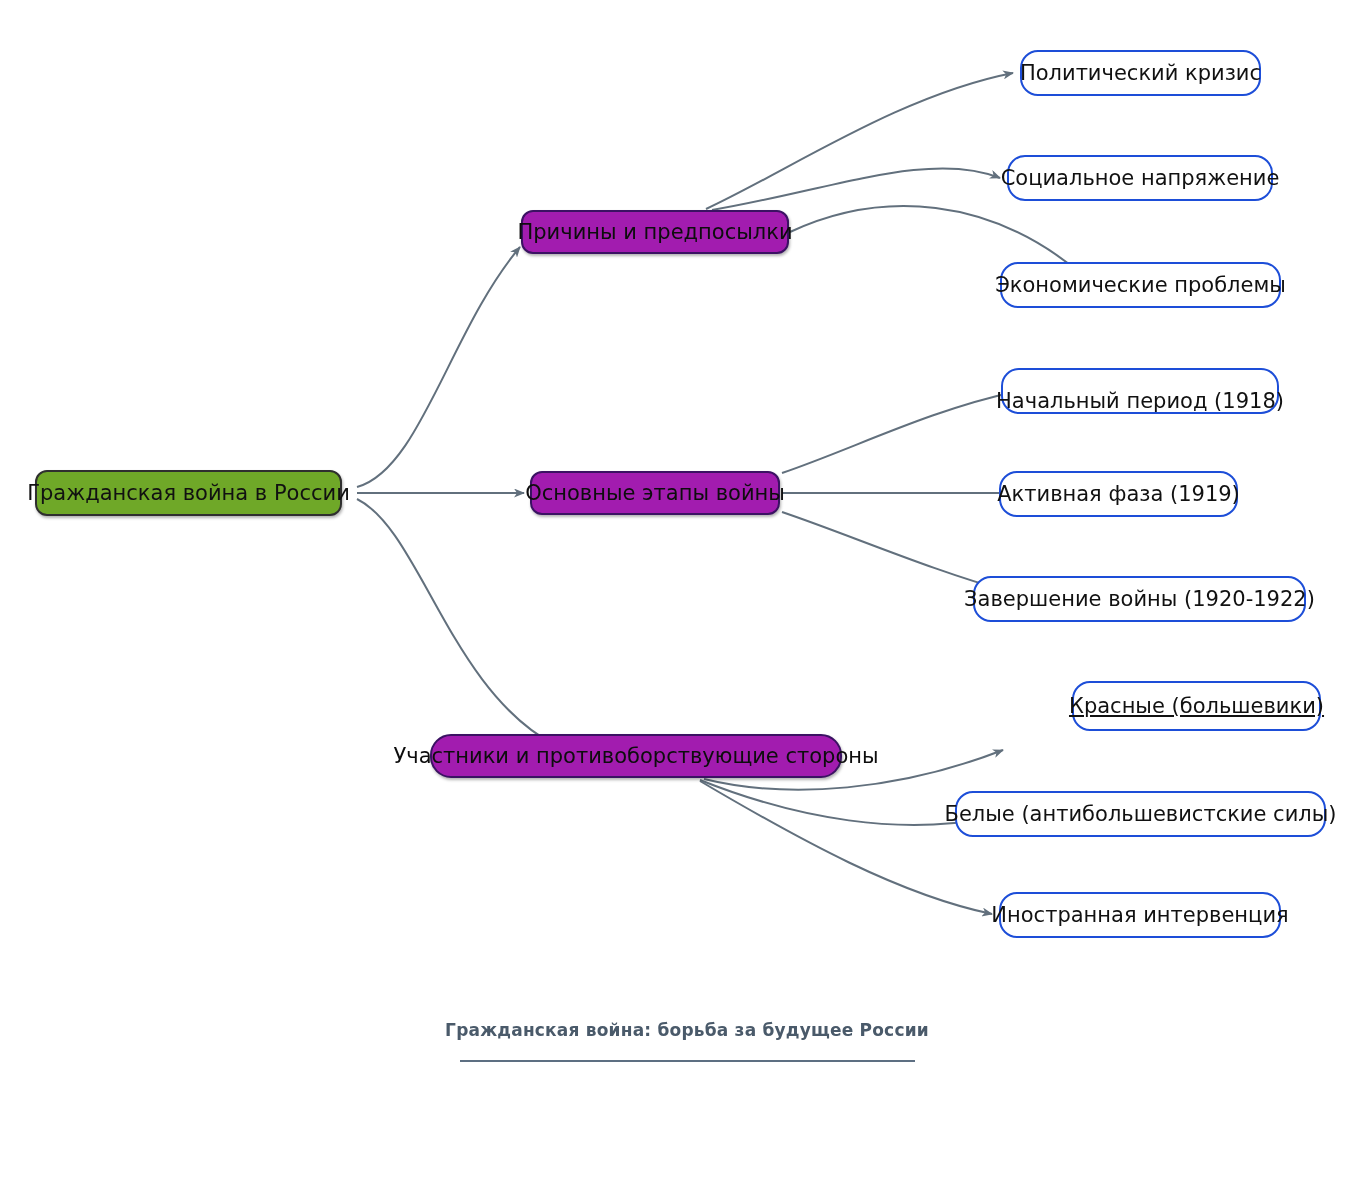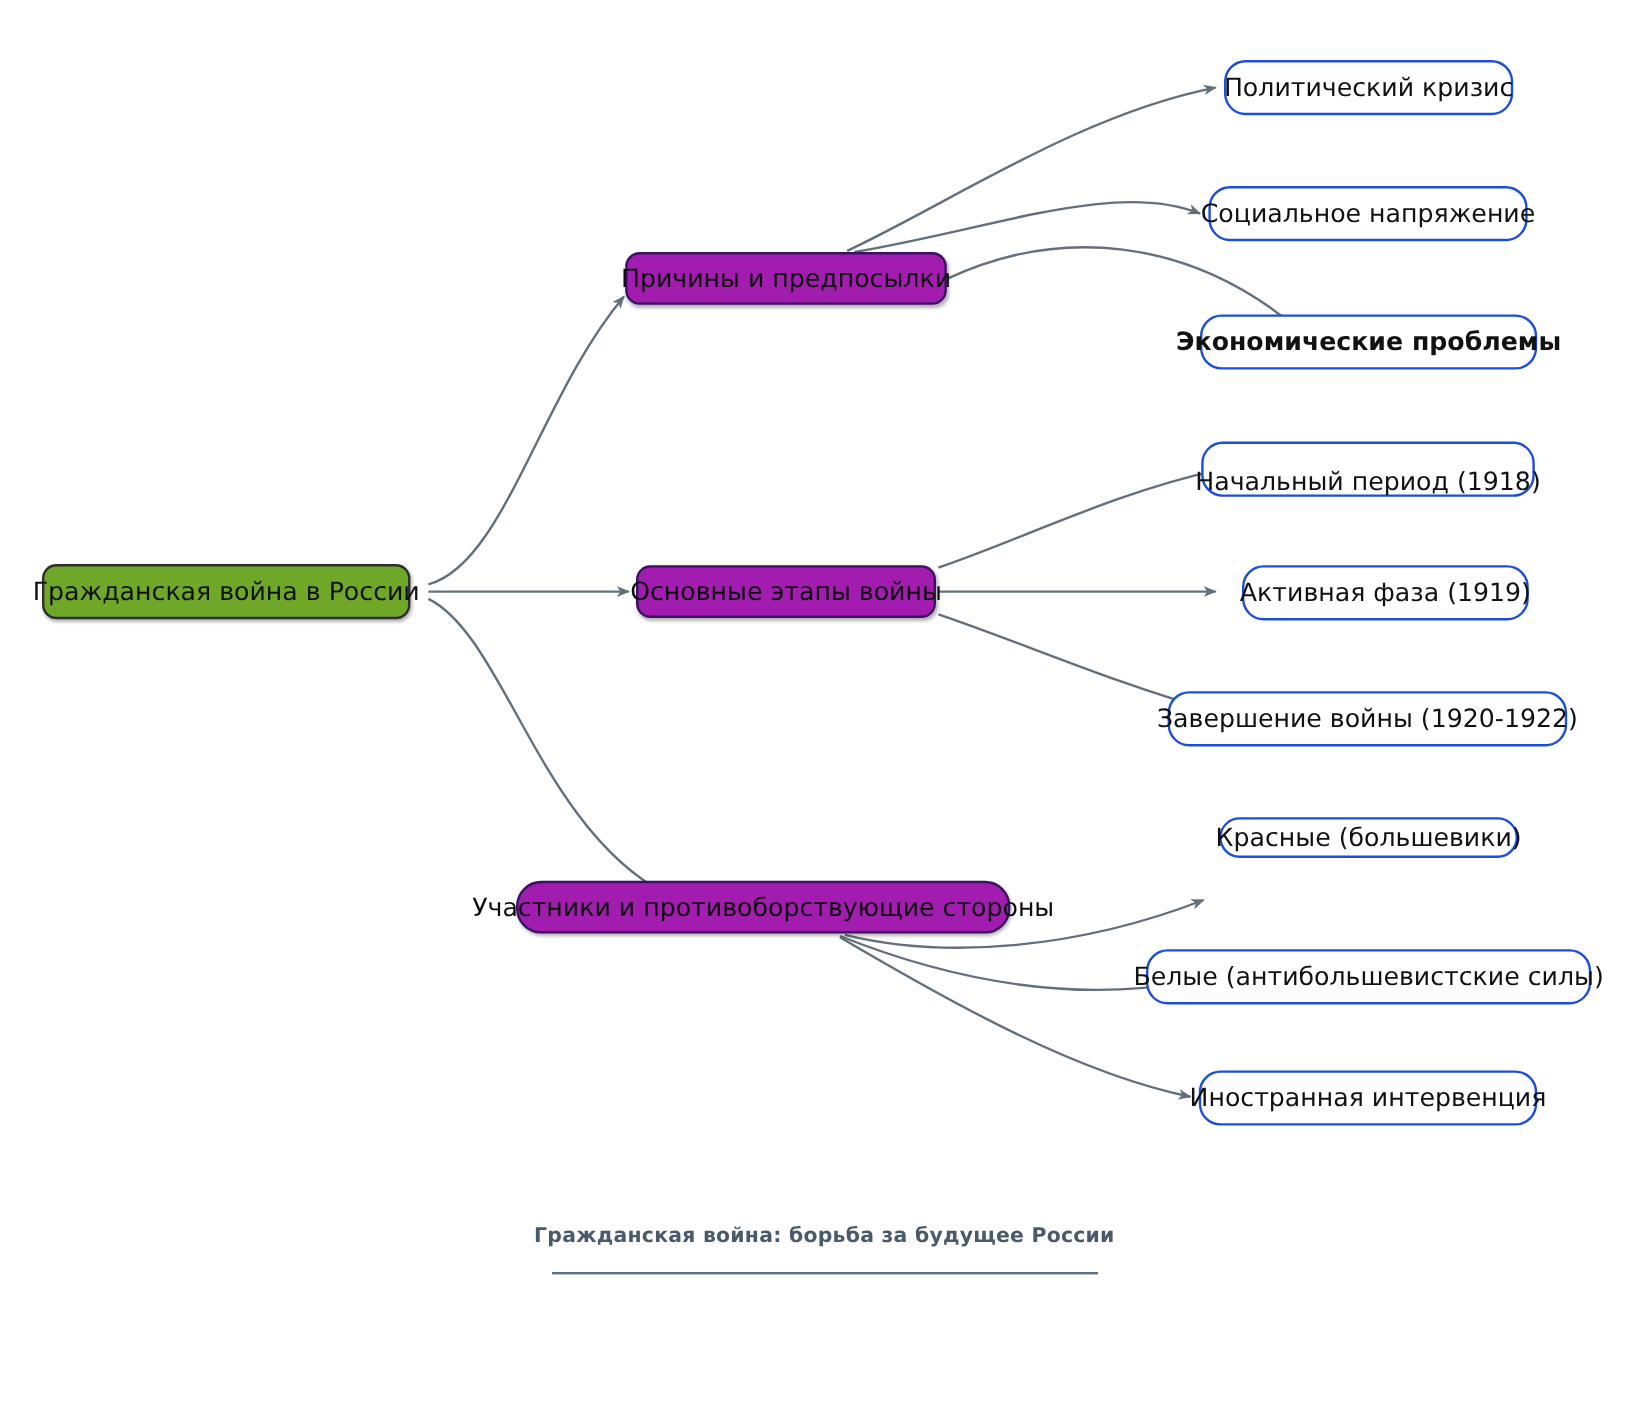--- a/index.html
+++ b/index.html
@@ -129,39 +129,39 @@
       </div>
       <div class="node node-branch" style="left: 521px; top: 210px; width: 268px; height: 44px;">
         <span>Причины и предпосылки</span>
       </div>
       <div class="node node-leaf" style="left: 1020px; top: 50px; width: 241px; height: 46px;">
         <span>Политический кризис</span>
       </div>
       <div class="node node-leaf" style="left: 1007px; top: 155px; width: 266px; height: 46px;">
         <span>Социальное напряжение</span>
       </div>
-      <div class="node node-leaf" style="left: 1000px; top: 262px; width: 281px; height: 46px; font-weight: bold;">
+      <div class="node node-leaf" style="left: 1000px; top: 262px; width: 281px; height: 46px;">
         <span>Экономические проблемы</span>
       </div>
       <div class="node node-branch" style="left: 530px; top: 471px; width: 250px; height: 44px;">
         <span>Основные этапы войны</span>
       </div>
       <div class="node node-leaf" style="left: 1001px; top: 368px; width: 278px; height: 46px; align-items: flex-end;">
         <span>Начальный период (1918)</span>
       </div>
-      <div class="node node-leaf" style="left: 1035px; top: 471px; width: 239px; height: 46px;">
+      <div class="node node-leaf" style="left: 999px; top: 471px; width: 239px; height: 46px;">
         <span>Активная фаза (1919)</span>
       </div>
       <div class="node node-leaf" style="left: 973px; top: 576px; width: 333px; height: 46px;">
         <span>Завершение войны (1920-1922)</span>
       </div>
       <div class="node node-branch" style="left: 430px; top: 734px; width: 412px; height: 44px; border-radius: 21px;">
         <span>Участники и противоборствующие стороны</span>
       </div>
-      <div class="node node-leaf" style="left: 1016px; top: 681px; width: 249px; height: 34px;">
+      <div class="node node-leaf" style="left: 1072px; top: 681px; width: 249px; height: 50px; text-decoration: underline;">
         <span>Красные (большевики)</span>
       </div>
       <div class="node node-leaf" style="left: 955px; top: 791px; width: 371px; height: 46px;">
         <span>Белые (антибольшевистские силы)</span>
       </div>
       <div class="node node-leaf" style="left: 999px; top: 892px; width: 282px; height: 46px; text-align: center;">
         <span>Иностранная интервенция</span>
       </div>
     </div>
 

